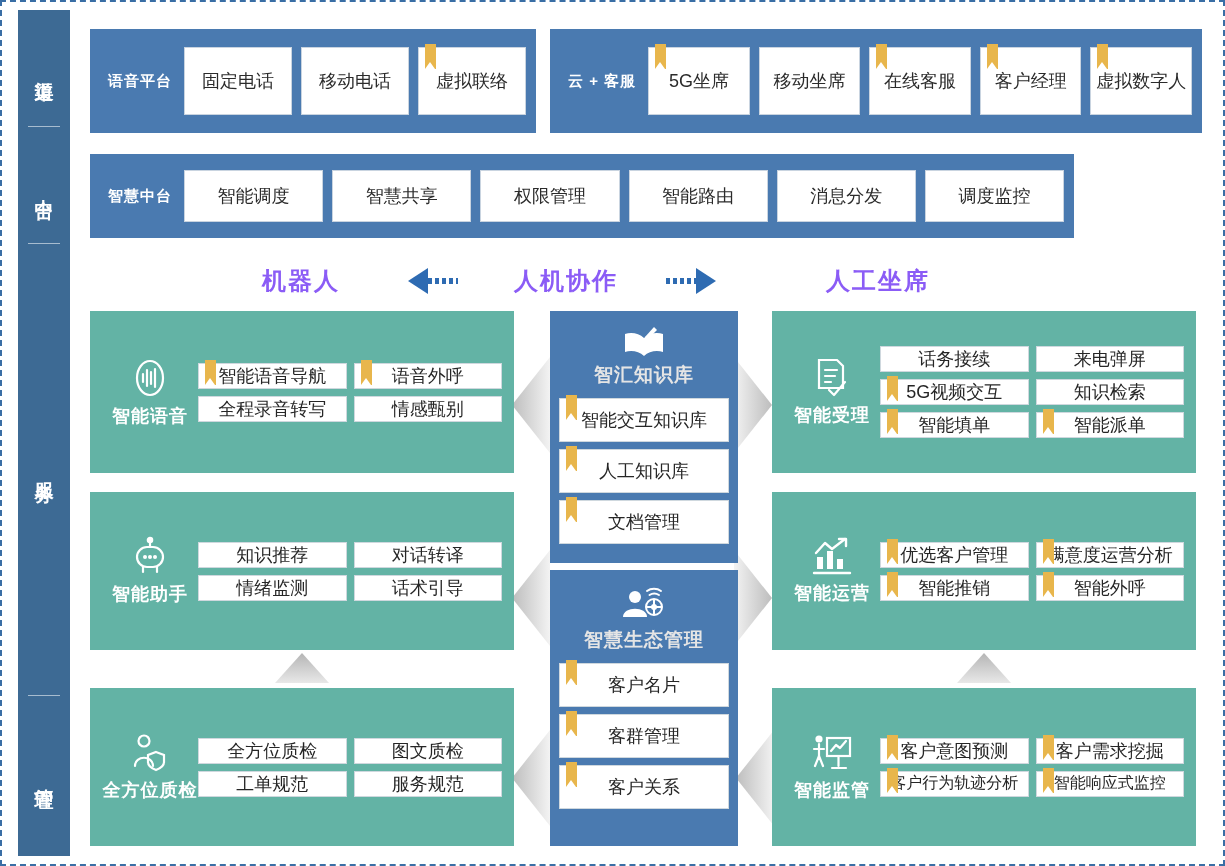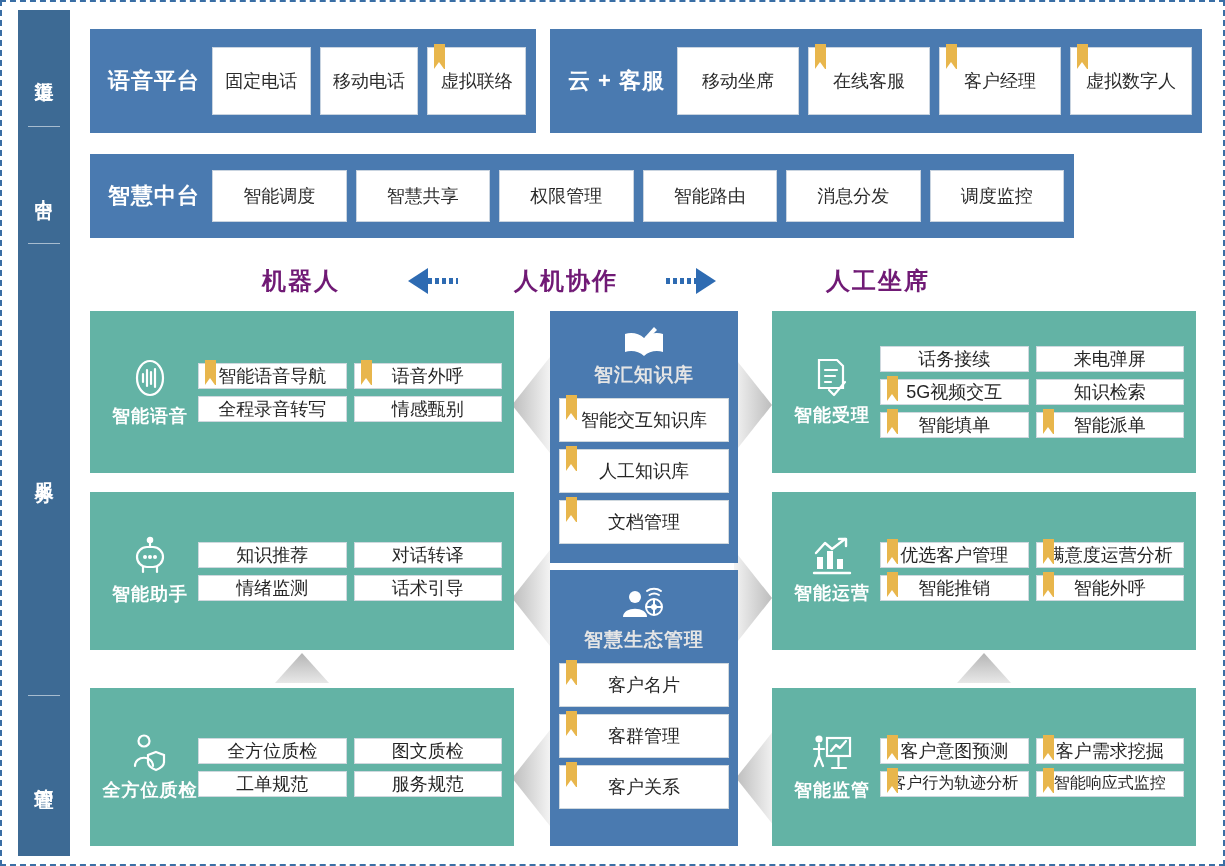--- a/index.html
+++ b/index.html
@@ -37,21 +37,21 @@
 
   
   .band-row{position:absolute;display:flex;gap:14px;}
   .band{
     background:#4a7ab0;
     display:flex;align-items:center;
     padding:8px 10px;
     box-sizing:border-box;
   }
   .band-title{
-    color:#fff;font-weight:bold;font-size:22px;
+    color:#fff;font-weight:bold;font-size:15px;
     padding:0 12px 0 8px;white-space:nowrap;letter-spacing:1px;text-align:center;
   }
   .band-items{display:flex;gap:9px;flex:1;}
   .chip{
     position:relative;background:#ffffff;border:1px solid #c9d4e0;
     display:flex;align-items:center;justify-content:center;
     font-size:18px;color:#2b2b2b;white-space:nowrap;
     box-sizing:border-box;
   }
 
@@ -63,21 +63,21 @@
   .ribbon::after{
     content:"";position:absolute;left:0;bottom:0;
     border-left:5.5px solid transparent;border-right:5.5px solid transparent;
     border-bottom:7px solid #fff;
   }
 
   
   .collab{position:absolute;left:88px;top:255px;width:1112px;height:48px;}
   .collab-lbl{
     position:absolute;top:0;height:48px;display:flex;align-items:center;
-    font-size:24px;font-weight:bold;color:#701a75;letter-spacing:2px;
+    font-size:24px;font-weight:bold;color:#8b5cf6;letter-spacing:2px;
   }
   .arrow-l,.arrow-r{position:absolute;top:12px;height:24px;display:flex;align-items:center;}
   .tri-l{width:0;height:0;border-top:13px solid transparent;border-bottom:13px solid transparent;border-right:20px solid #2e6bb2;}
   .tri-r{width:0;height:0;border-top:13px solid transparent;border-bottom:13px solid transparent;border-left:20px solid #2e6bb2;}
   .dashline{width:30px;height:6px;background:repeating-linear-gradient(90deg,#2e6bb2 0 4px,#fff 4px 7px);}
 
   
   .col-left{position:absolute;left:88px;width:424px;}
   .col-mid{position:absolute;left:548px;width:188px;}
   .col-right{position:absolute;left:770px;width:424px;}
@@ -159,20 +159,24 @@
         <div class="chip" style="flex:1;height:68px;">
           <span class="ribbon"></span>
           <span>虚拟联络</span>
         </div>
       </div>
     </div>
 
     <div class="band" style="width:652px;">
       <div class="band-title">云 + 客服</div>
       <div class="band-items">
+        <div class="chip" style="flex:1;height:68px;">
+          <span class="ribbon"></span>
+          <span>5G坐席</span>
+        </div>
         <div class="chip" style="flex:1;height:68px;">
           <span>移动坐席</span>
         </div>
         <div class="chip" style="flex:1;height:68px;">
           <span class="ribbon"></span>
           <span>在线客服</span>
         </div>
         <div class="chip" style="flex:1;height:68px;">
           <span class="ribbon"></span>
           <span>客户经理</span>

